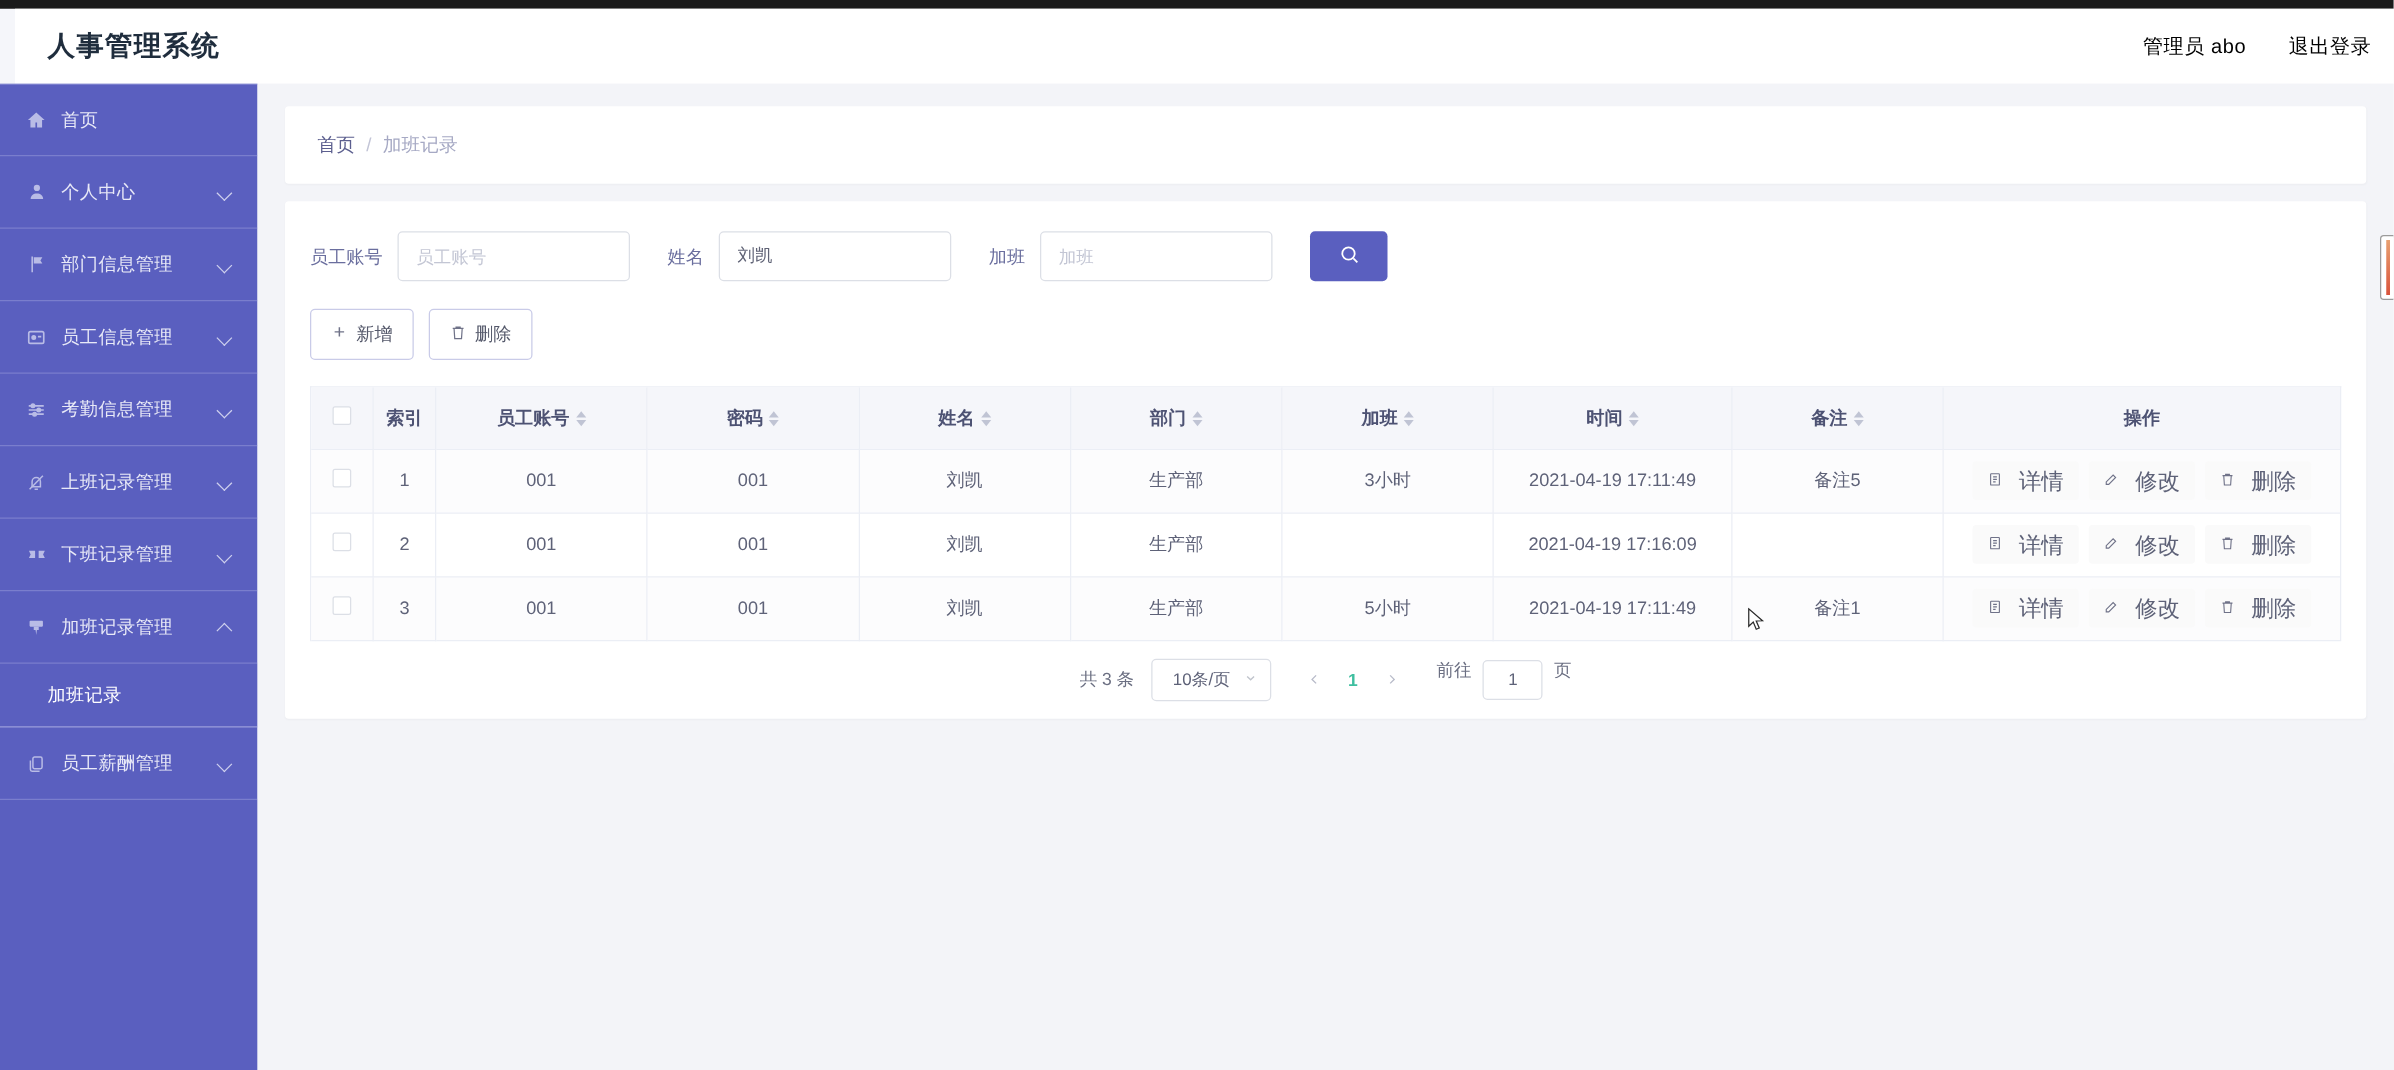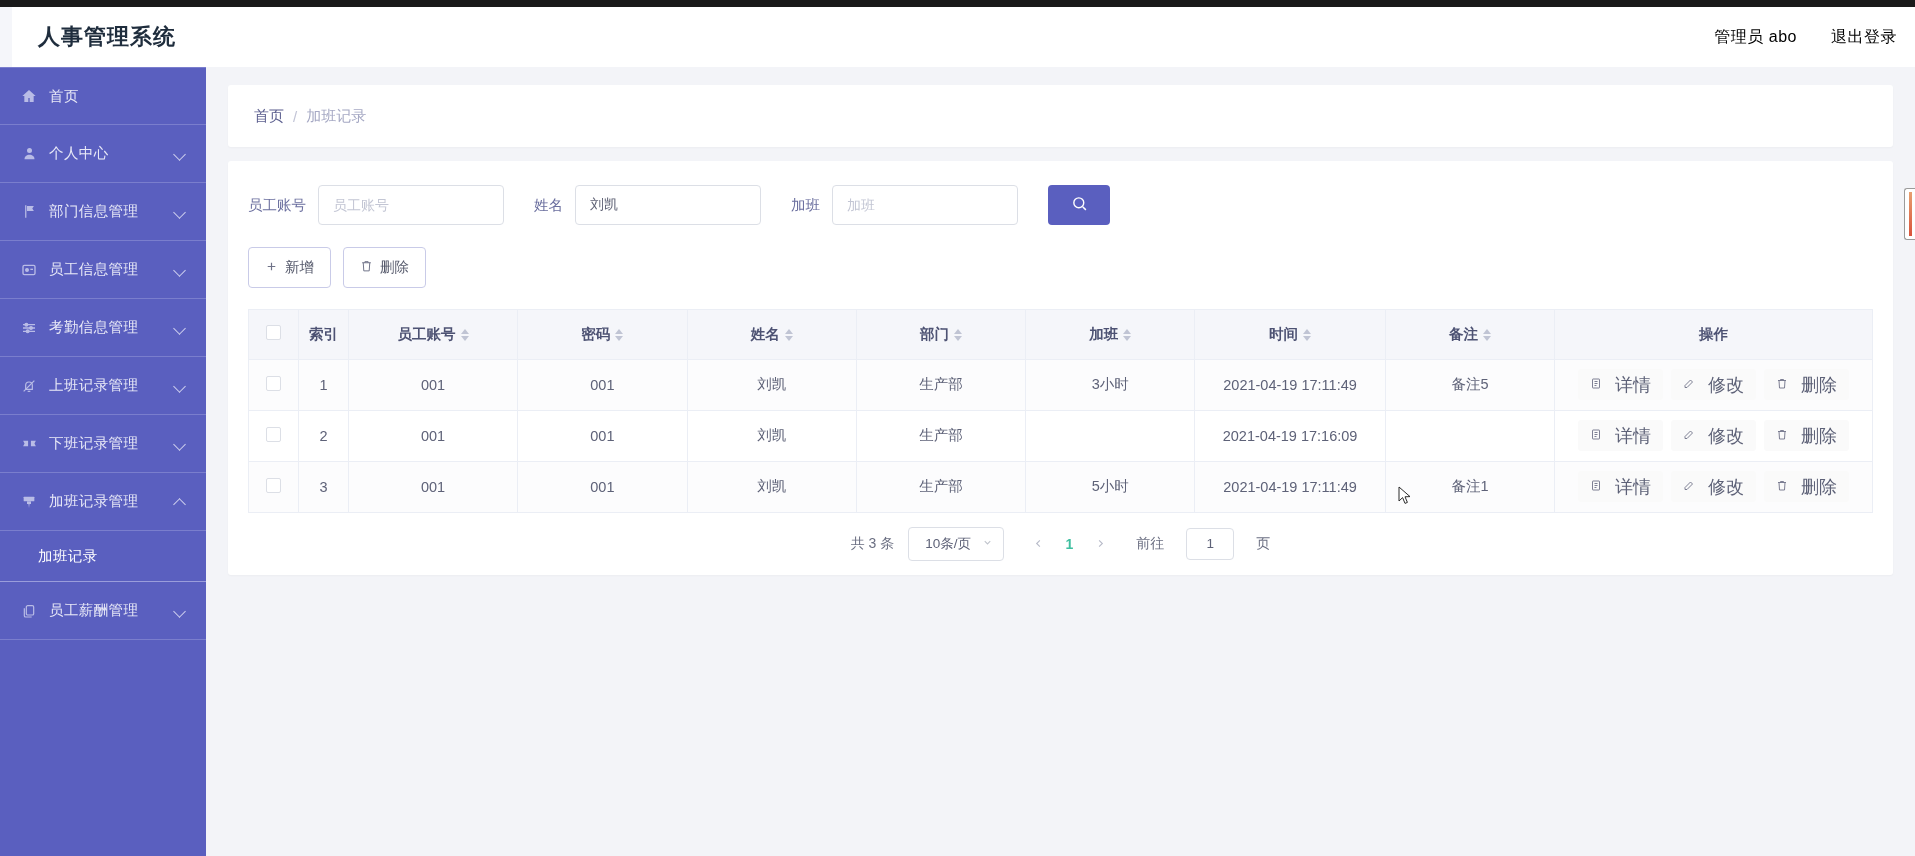--- a/index.html
+++ b/index.html
@@ -172,21 +172,21 @@
   }
   .pg-arrow {
     width: 24px; height: 28px; display: flex; align-items: center;
     justify-content: center; color: #b8bbc9; cursor: pointer; font-size: 15px;
   }
   .pg-num {
     min-width: 26px; height: 28px; display: flex; align-items: center;
     justify-content: center; font-size: 14px; font-weight: bold;
     color: #3fbfa0; cursor: pointer; margin: 0 6px;
   }
-  .pg-jump { display: flex; align-items: center; margin-left: 24px; gap: 22px; }
+  .pg-jump { display: flex; margin-left: 24px; gap: 9px; }
   .pg-input {
     width: 48px; height: 32px; border: 1px solid #dcdfe6; border-radius: 4px;
     text-align: center; font-size: 13.5px; color: #5e6278; outline: none;
     font-family: "Liberation Sans", sans-serif; background: #fff;
   }
 
   
   .edge-widget {
     position: absolute; right: 0; top: 188px; width: 11px; height: 52px;
     background: #ffffff; border: 1px solid #9b9b9b; border-right: none;

